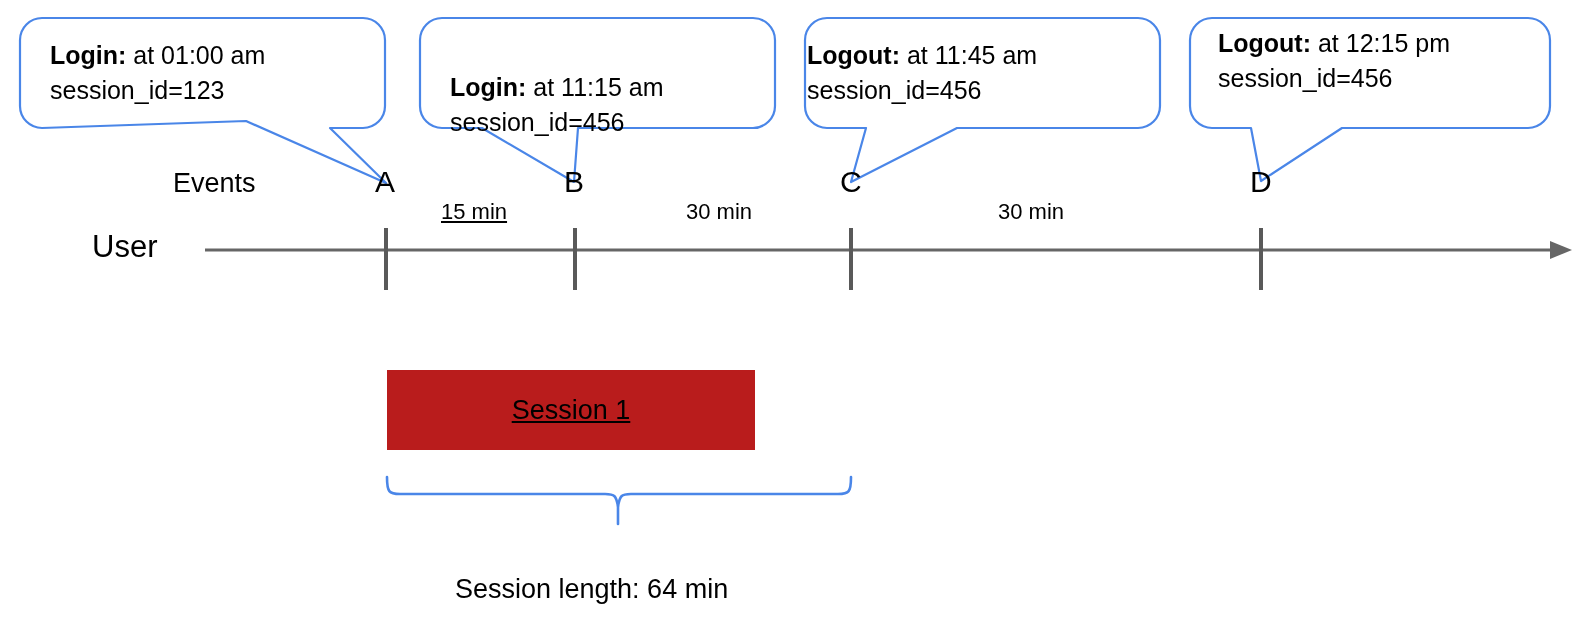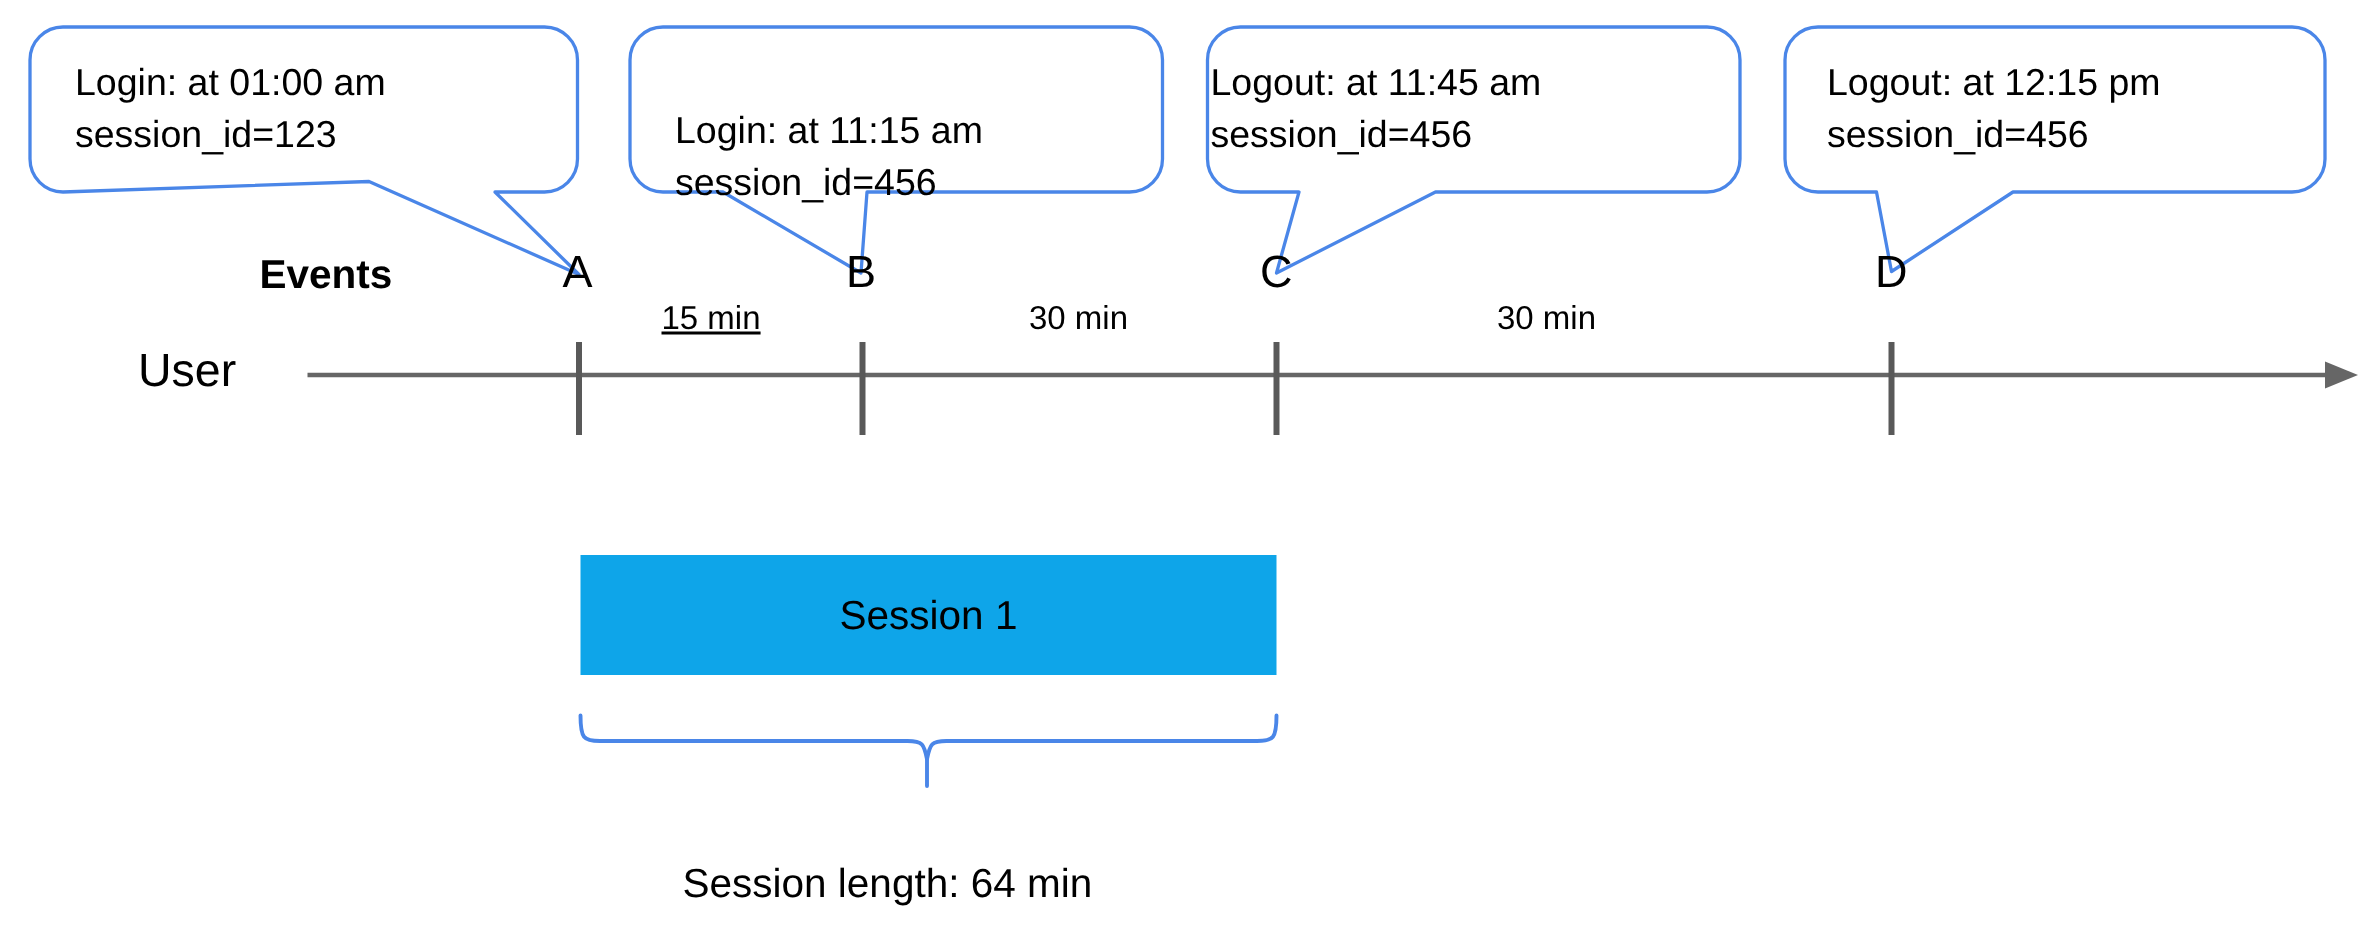--- a/index.html
+++ b/index.html
@@ -26,21 +26,21 @@
   }
   .callout-text {
     position: absolute;
     color: #000000;
     font-size: 25px;
     line-height: 35px;
     font-family: "Liberation Sans", sans-serif;
     white-space: nowrap;
   }
   .callout-text b {
-    font-weight: normal;
+    font-weight: bold;
   }
   .axis-label {
     position: absolute;
     color: #000000;
     font-family: "Liberation Sans", sans-serif;
     white-space: nowrap;
   }
   .row-label {
     font-size: 31px;
   }
@@ -132,37 +132,37 @@
   <div class="callout-text" style="left:450px; top:38px;margin-top:32px;">
     <div><b>Login:</b><span> at 11:15 am</span></div>
     <div>session_id=456</div>
   </div>
 
   <div class="callout-text" style="left:807px; top:38px;">
     <div><b>Logout:</b><span> at 11:45 am</span></div>
     <div>session_id=456</div>
   </div>
 
-  <div class="callout-text" style="left:1218px; top:38px;">
+  <div class="callout-text" style="left:1218px; top:26px;">
     <div><b>Logout:</b><span> at 12:15 pm</span></div>
     <div>session_id=456</div>
   </div>
 
-  <div class="axis-label events-label" style="left:173px; top:168px;font-weight:bold;">Events</div>
+  <div class="axis-label events-label" style="left:173px; top:168px;">Events</div>
 
   <div class="axis-label row-label" style="left:92px; top:229px;">User</div>
 
   <div class="axis-label marker-label" style="left:375px; top:165px;">A</div>
   <div class="axis-label marker-label" style="left:564px; top:165px;">B</div>
   <div class="axis-label marker-label" style="left:840px; top:165px;">C</div>
   <div class="axis-label marker-label" style="left:1250px; top:165px;">D</div>
 
   <div class="axis-label gap-label" style="left:441px; top:199px;text-decoration:underline;">15 min</div>
   <div class="axis-label gap-label" style="left:686px; top:199px;">30 min</div>
   <div class="axis-label gap-label" style="left:998px; top:199px;">30 min</div>
 
-  <div class="session-box" style="left:387px; top:370px; width:464px; height:80px; background:#0ea5e9;">
+  <div class="session-box" style="left:387px; top:370px; width:368px; height:80px; background:#b91c1c;text-decoration:underline;">
     <span>Session 1</span>
   </div>
 
   <div class="session-length" style="left:455px; top:574px;">Session length: 64 min</div>
 
 </div>
 
 </body></html>

